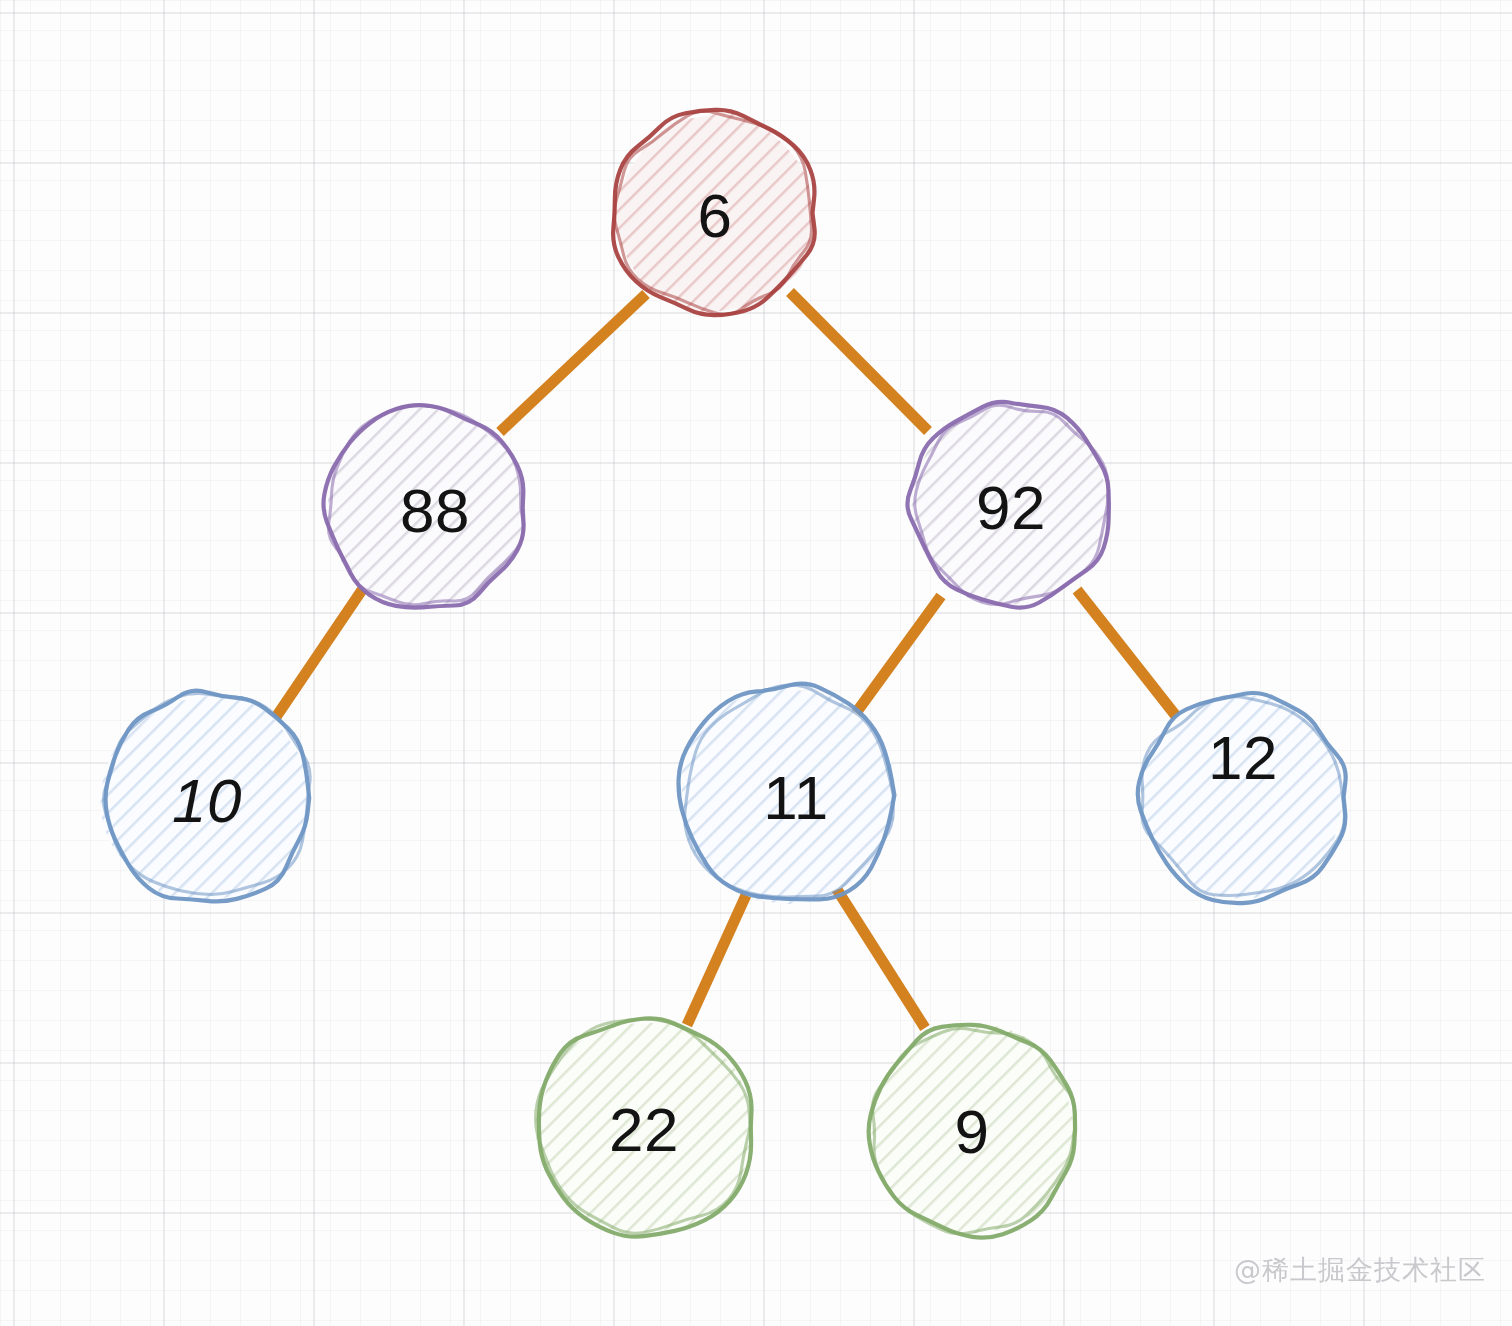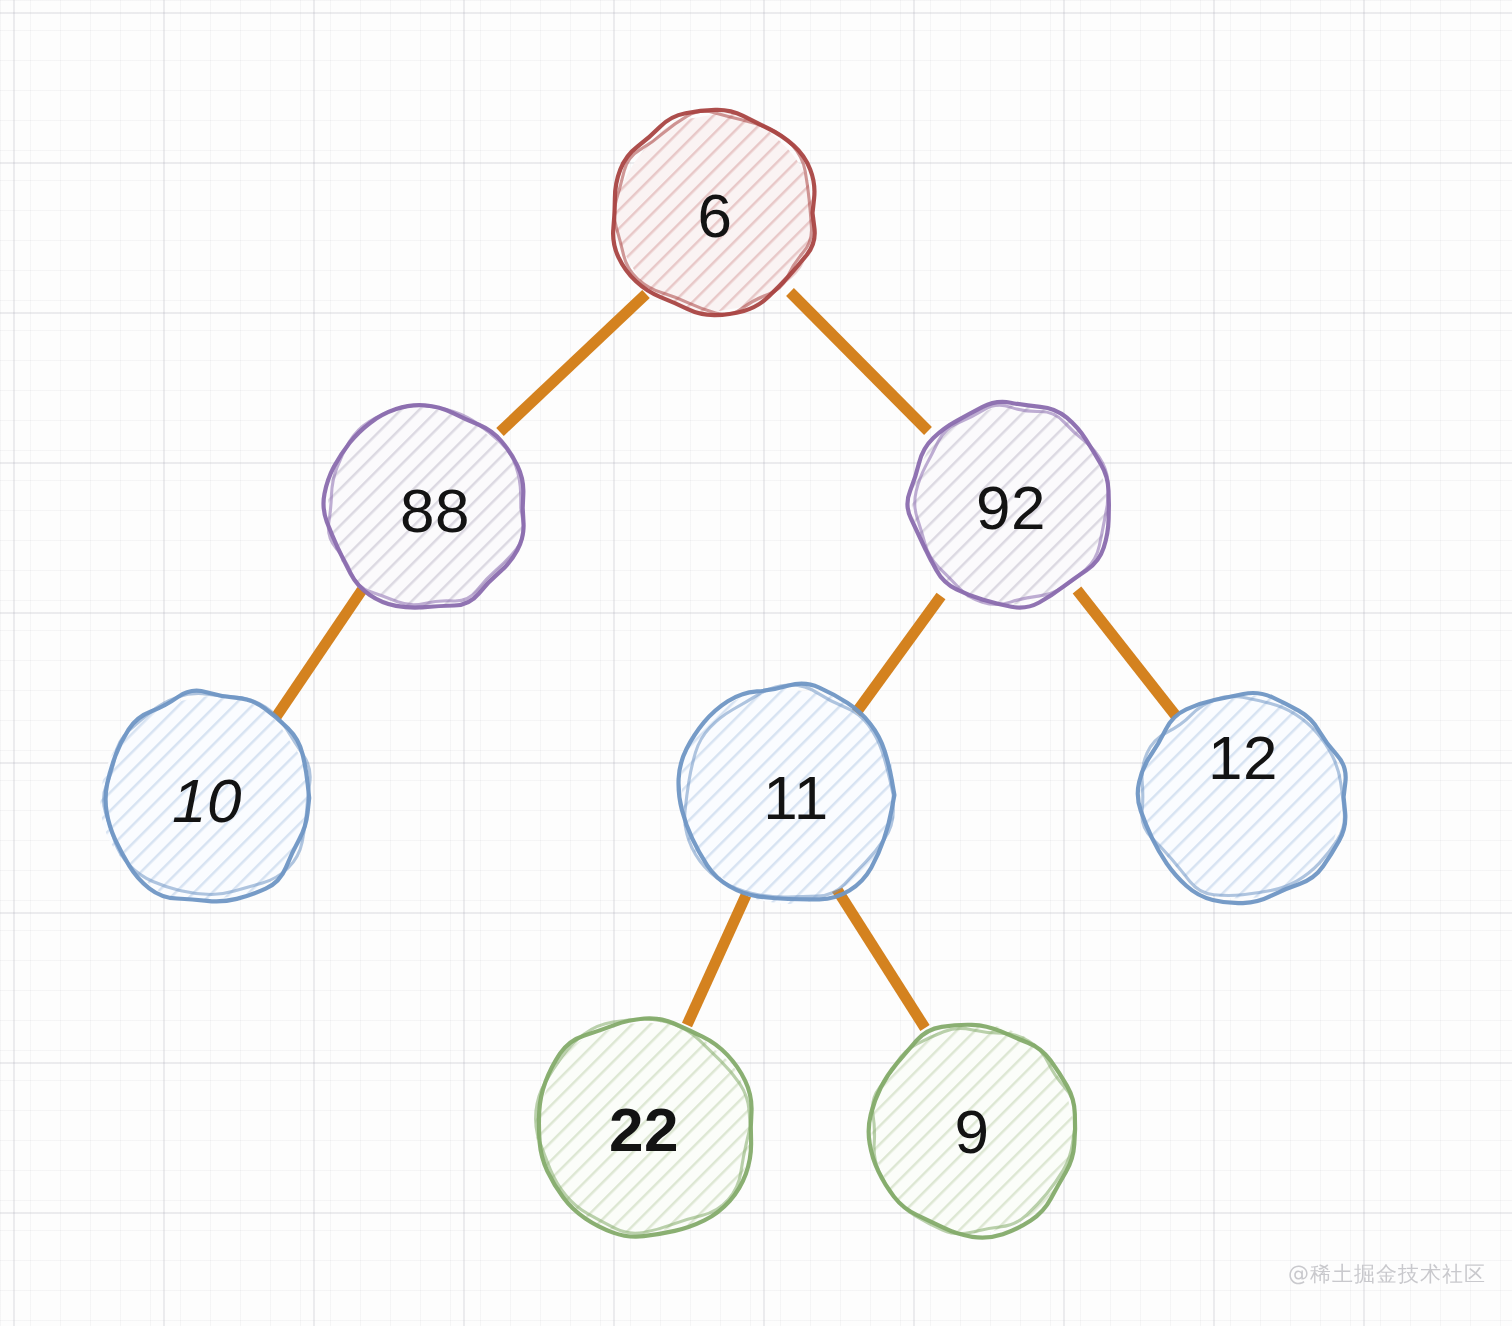--- a/index.html
+++ b/index.html
@@ -44,21 +44,21 @@
     transform: translate(-50%, -50%);
     user-select: none;
     white-space: nowrap;
   }
   #watermark {
     position: absolute;
     right: 26px;
     bottom: 38px;
     color: #c9c9cd;
     font-family: "DejaVu Sans", sans-serif;
-    font-size: 21px;
+    font-size: 27px;
     letter-spacing: 1px;
     user-select: none;
   }
 </style>
 </head>
 <body>
 
 <div id="canvas">
 
   <svg id="tree-svg" viewBox="0 0 1512 1326">
@@ -148,18 +148,18 @@
       </g>
   </svg>
 
   <div id="labels-layer">
       <div class="node-label" style="left: 715px; top: 215px; color: rgb(19, 19, 19);">6</div>
       <div class="node-label" style="left: 435px; top: 510px; color: rgb(19, 19, 19);">88</div>
       <div class="node-label" style="left: 1011px; top: 507px; color: rgb(19, 19, 19); text-align: right;">92</div>
       <div class="node-label" style="left: 207px; top: 800px; color: rgb(19, 19, 19); font-style: italic;">10</div>
       <div class="node-label" style="left: 788px; top: 797px; color: rgb(19, 19, 19); margin-left: 8px;">11</div>
       <div class="node-label" style="left: 1243px; top: 757px; color: rgb(19, 19, 19);">12</div>
-      <div class="node-label" style="left: 644px; top: 1129px; color: rgb(19, 19, 19); font-weight: bold;">22</div>
+      <div class="node-label" style="left: 644px; top: 1129px; color: rgb(19, 19, 19);">22</div>
       <div class="node-label" style="left: 972px; top: 1131px; color: rgb(19, 19, 19);">9</div>
     </div>
 
   <div id="watermark">@稀土掘金技术社区</div>
 </div>
 
 </body></html>

